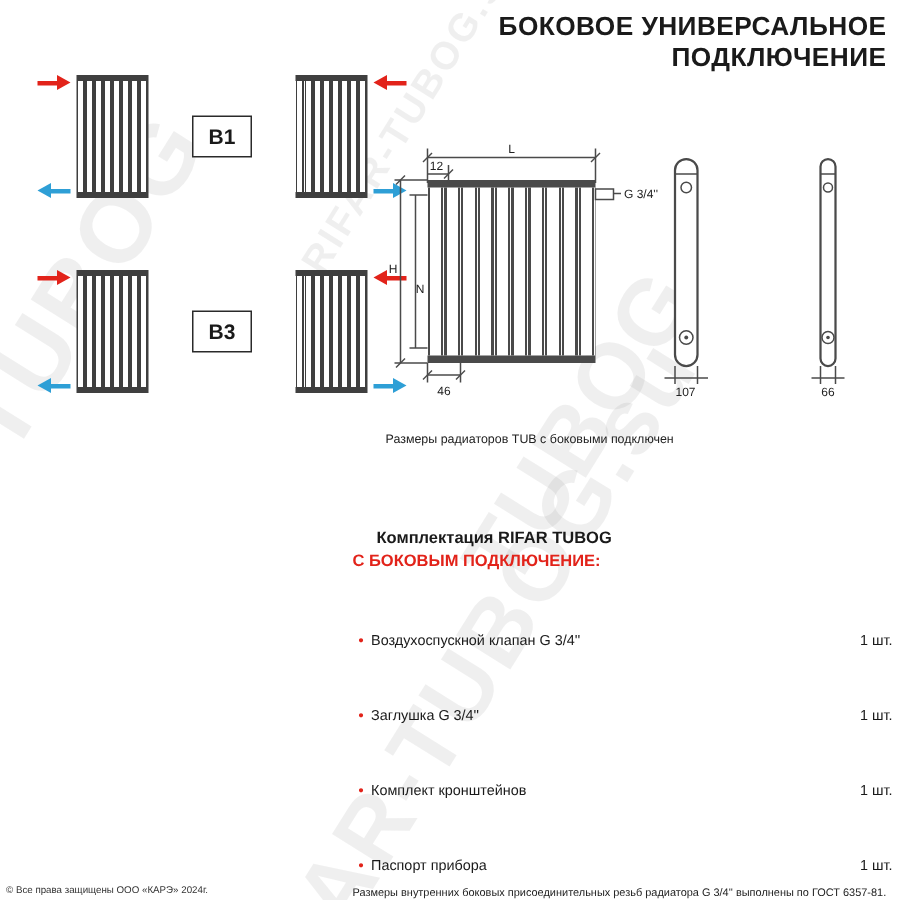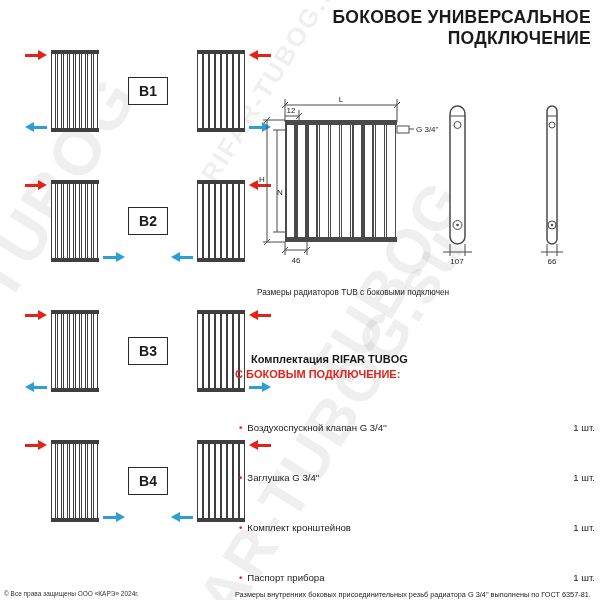--- a/index.html
+++ b/index.html
@@ -95,53 +95,27 @@
         <div class="rad-wrap">
           <div class="radiator"></div>
           <span class="arrow red tr left"></span>
           <span class="arrow blue br right"></span>
         </div>
       </div>
       <div class="scheme-row">
         <div class="rad-wrap">
           <div class="radiator"></div>
           <span class="arrow red tl right"></span>
-          <span class="arrow blue br right"></span>
-        </div>
-        <div class="scheme-label">В2</div>
-        <div class="rad-wrap">
-          <div class="radiator"></div>
-          <span class="arrow red tr left"></span>
-          <span class="arrow blue bl left"></span>
-        </div>
-      </div>
-      <div class="scheme-row">
-        <div class="rad-wrap">
-          <div class="radiator"></div>
-          <span class="arrow red tl right"></span>
           <span class="arrow blue bl left"></span>
         </div>
         <div class="scheme-label">В3</div>
         <div class="rad-wrap">
           <div class="radiator"></div>
           <span class="arrow red tr left"></span>
           <span class="arrow blue br right"></span>
-        </div>
-      </div>
-      <div class="scheme-row">
-        <div class="rad-wrap">
-          <div class="radiator"></div>
-          <span class="arrow red tl right"></span>
-          <span class="arrow blue br right"></span>
-        </div>
-        <div class="scheme-label">В4</div>
-        <div class="rad-wrap">
-          <div class="radiator"></div>
-          <span class="arrow red tr left"></span>
-          <span class="arrow blue bl left"></span>
         </div>
       </div>
     </div>
 
   <div class="drawing">
     <div class="radiator-large"></div>
     <svg class="dim-svg" width="340" height="195" viewBox="0 0 340 195">
 
       <line x1="30" y1="13" x2="142" y2="13"></line>
       <line x1="30" y1="7" x2="30" y2="30"></line>

